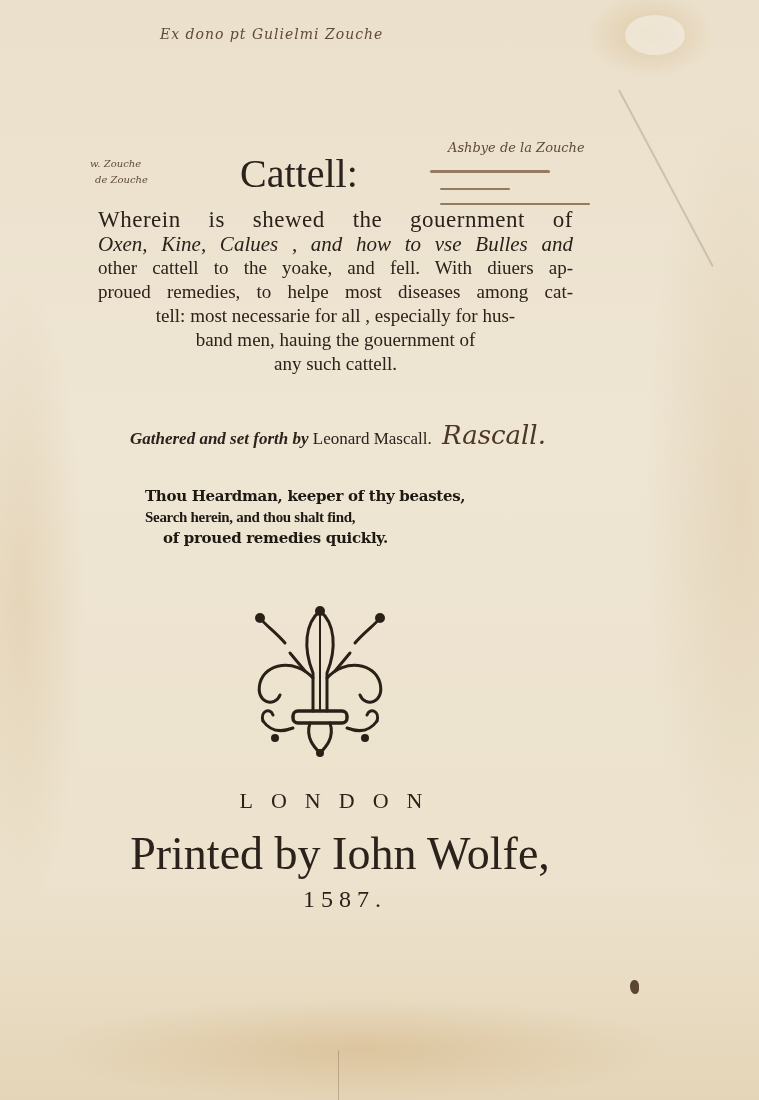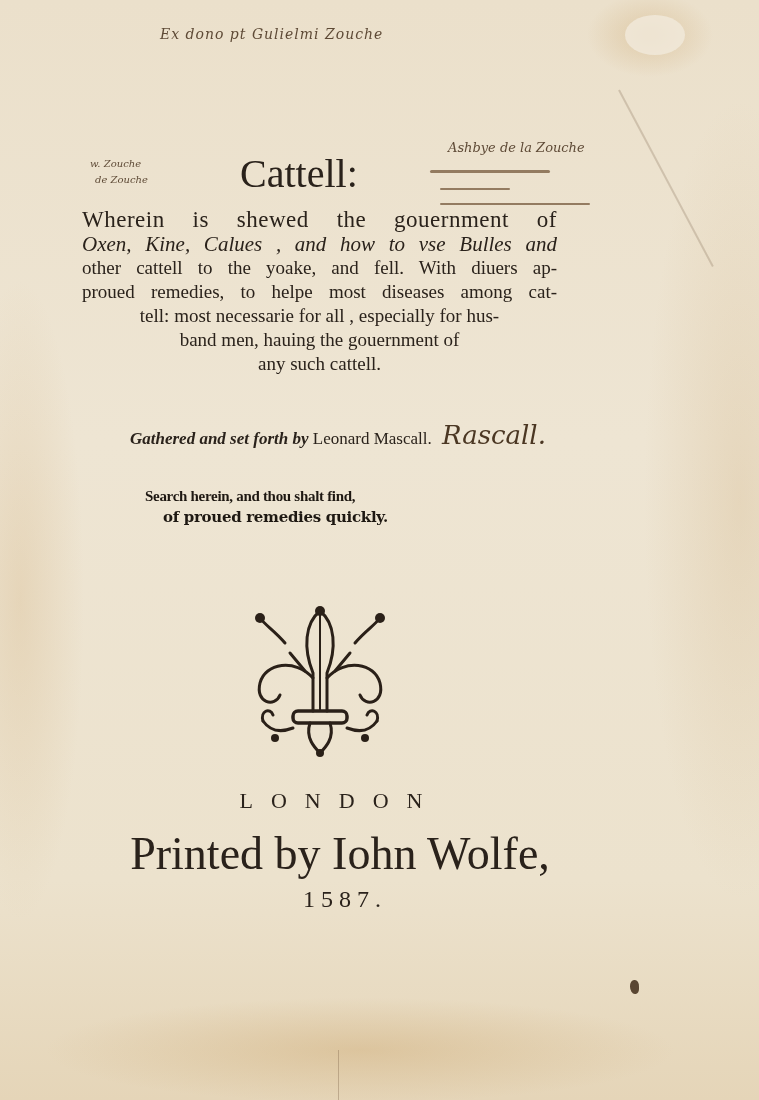--- a/index.html
+++ b/index.html
@@ -54,21 +54,21 @@
     .block { position: absolute; left: 0; width: 759px; text-align: center; }
     .title {
       top: 68px; left: 90px; width: 480px; text-align: left;
       font-size: 66px; line-height: 72px; font-weight: normal; letter-spacing: 0px;
       color: #231b14;
     }
     .subtitle {
       top: 150px; left: 240px; width: 200px; text-align: left;
       font-size: 40px; line-height: 48px; color: #2a221b;
     }
-    .desc { top: 208px; left: 82px; width: 475px; text-align: center; font-size: 19px; line-height: 24px; }
+    .desc { top: 208px; left: 98px; width: 475px; text-align: center; font-size: 19px; line-height: 24px; }
     .desc .l1 { font-size: 23px; letter-spacing: 0.5px; display: block; text-align: justify; text-align-last: justify; }
     .desc .l2 { font-style: italic; font-size: 21px; display: block; text-align: justify; text-align-last: justify; }
     .desc .l3, .desc .l4 { display: block; text-align: justify; text-align-last: justify; }
     .desc .ln { display: block; }
     .byline { top: 420px; left: 130px; width: 520px; text-align: left; font-size: 17px; }
     .byline .ital { font-style: italic; font-weight: bold; }
     .byline .sig { font-family: "DejaVu Serif", serif; font-style: italic; color: #4b3723; font-size: 26px; margin-left: 6px; }
     .verse {
       top: 486px; left: 145px; width: 340px; text-align: left;
       font-family: "DejaVu Serif", serif; font-weight: bold; font-size: 15px; line-height: 21px;
@@ -112,20 +112,21 @@
     <span class="ln">any such cattell.</span>
   </div>
 
   <div class="block byline">
     <span class="ital">Gathered and set forth by</span>
     <span>Leonard Mascall.</span>
     <span class="sig">Rascall.</span>
   </div>
 
   <div class="block verse">
+    <span>Thou Heardman, keeper of thy beastes,</span>
     <span class="ind2">Search herein, and thou shalt find,</span>
     <span class="ind3">of proued remedies quickly.</span>
   </div>
 
   <svg class="ornament" viewBox="0 0 150 155">
     <g fill="none" stroke="#2a2018" stroke-width="3" stroke-linecap="round">
       <path d="M75 8 C60 20 58 45 68 70 L68 108 M75 8 C90 20 92 45 82 70 L82 108"></path>
       <path d="M75 12 L75 108" stroke-width="2"></path>
       <path d="M68 75 C50 55 20 60 15 80 C10 100 30 105 35 92"></path>
       <path d="M82 75 C100 55 130 60 135 80 C140 100 120 105 115 92"></path>

